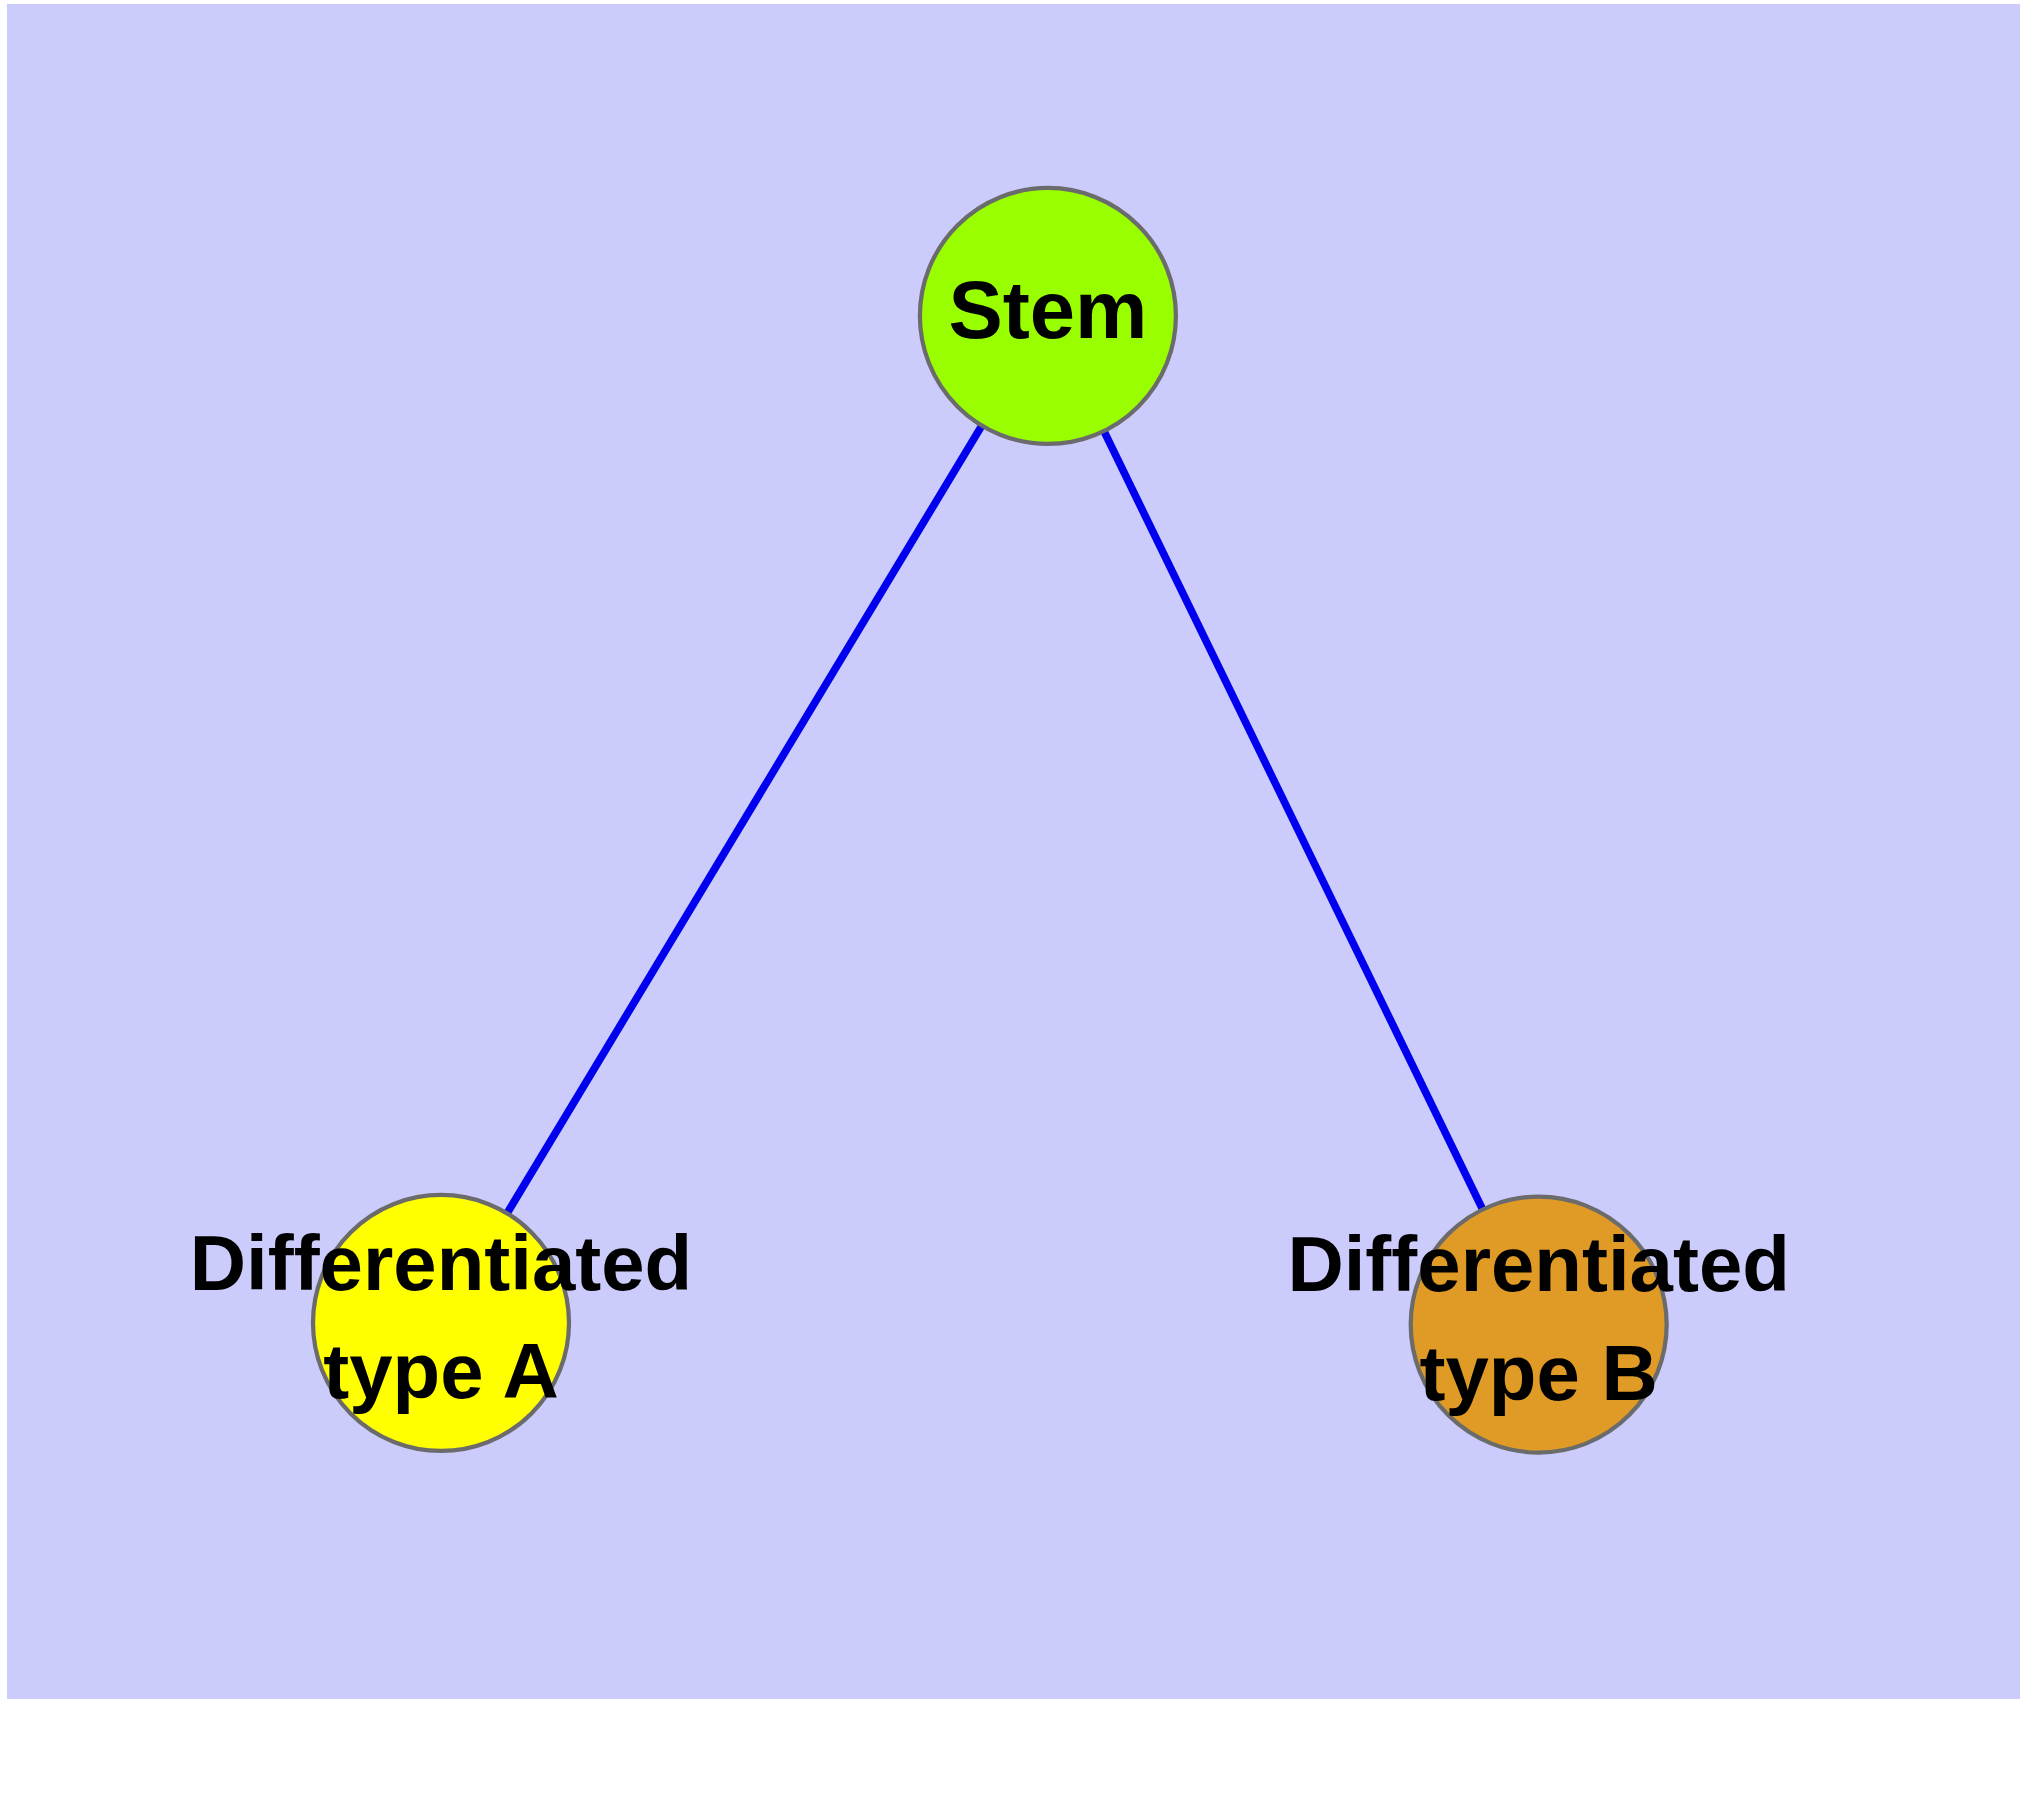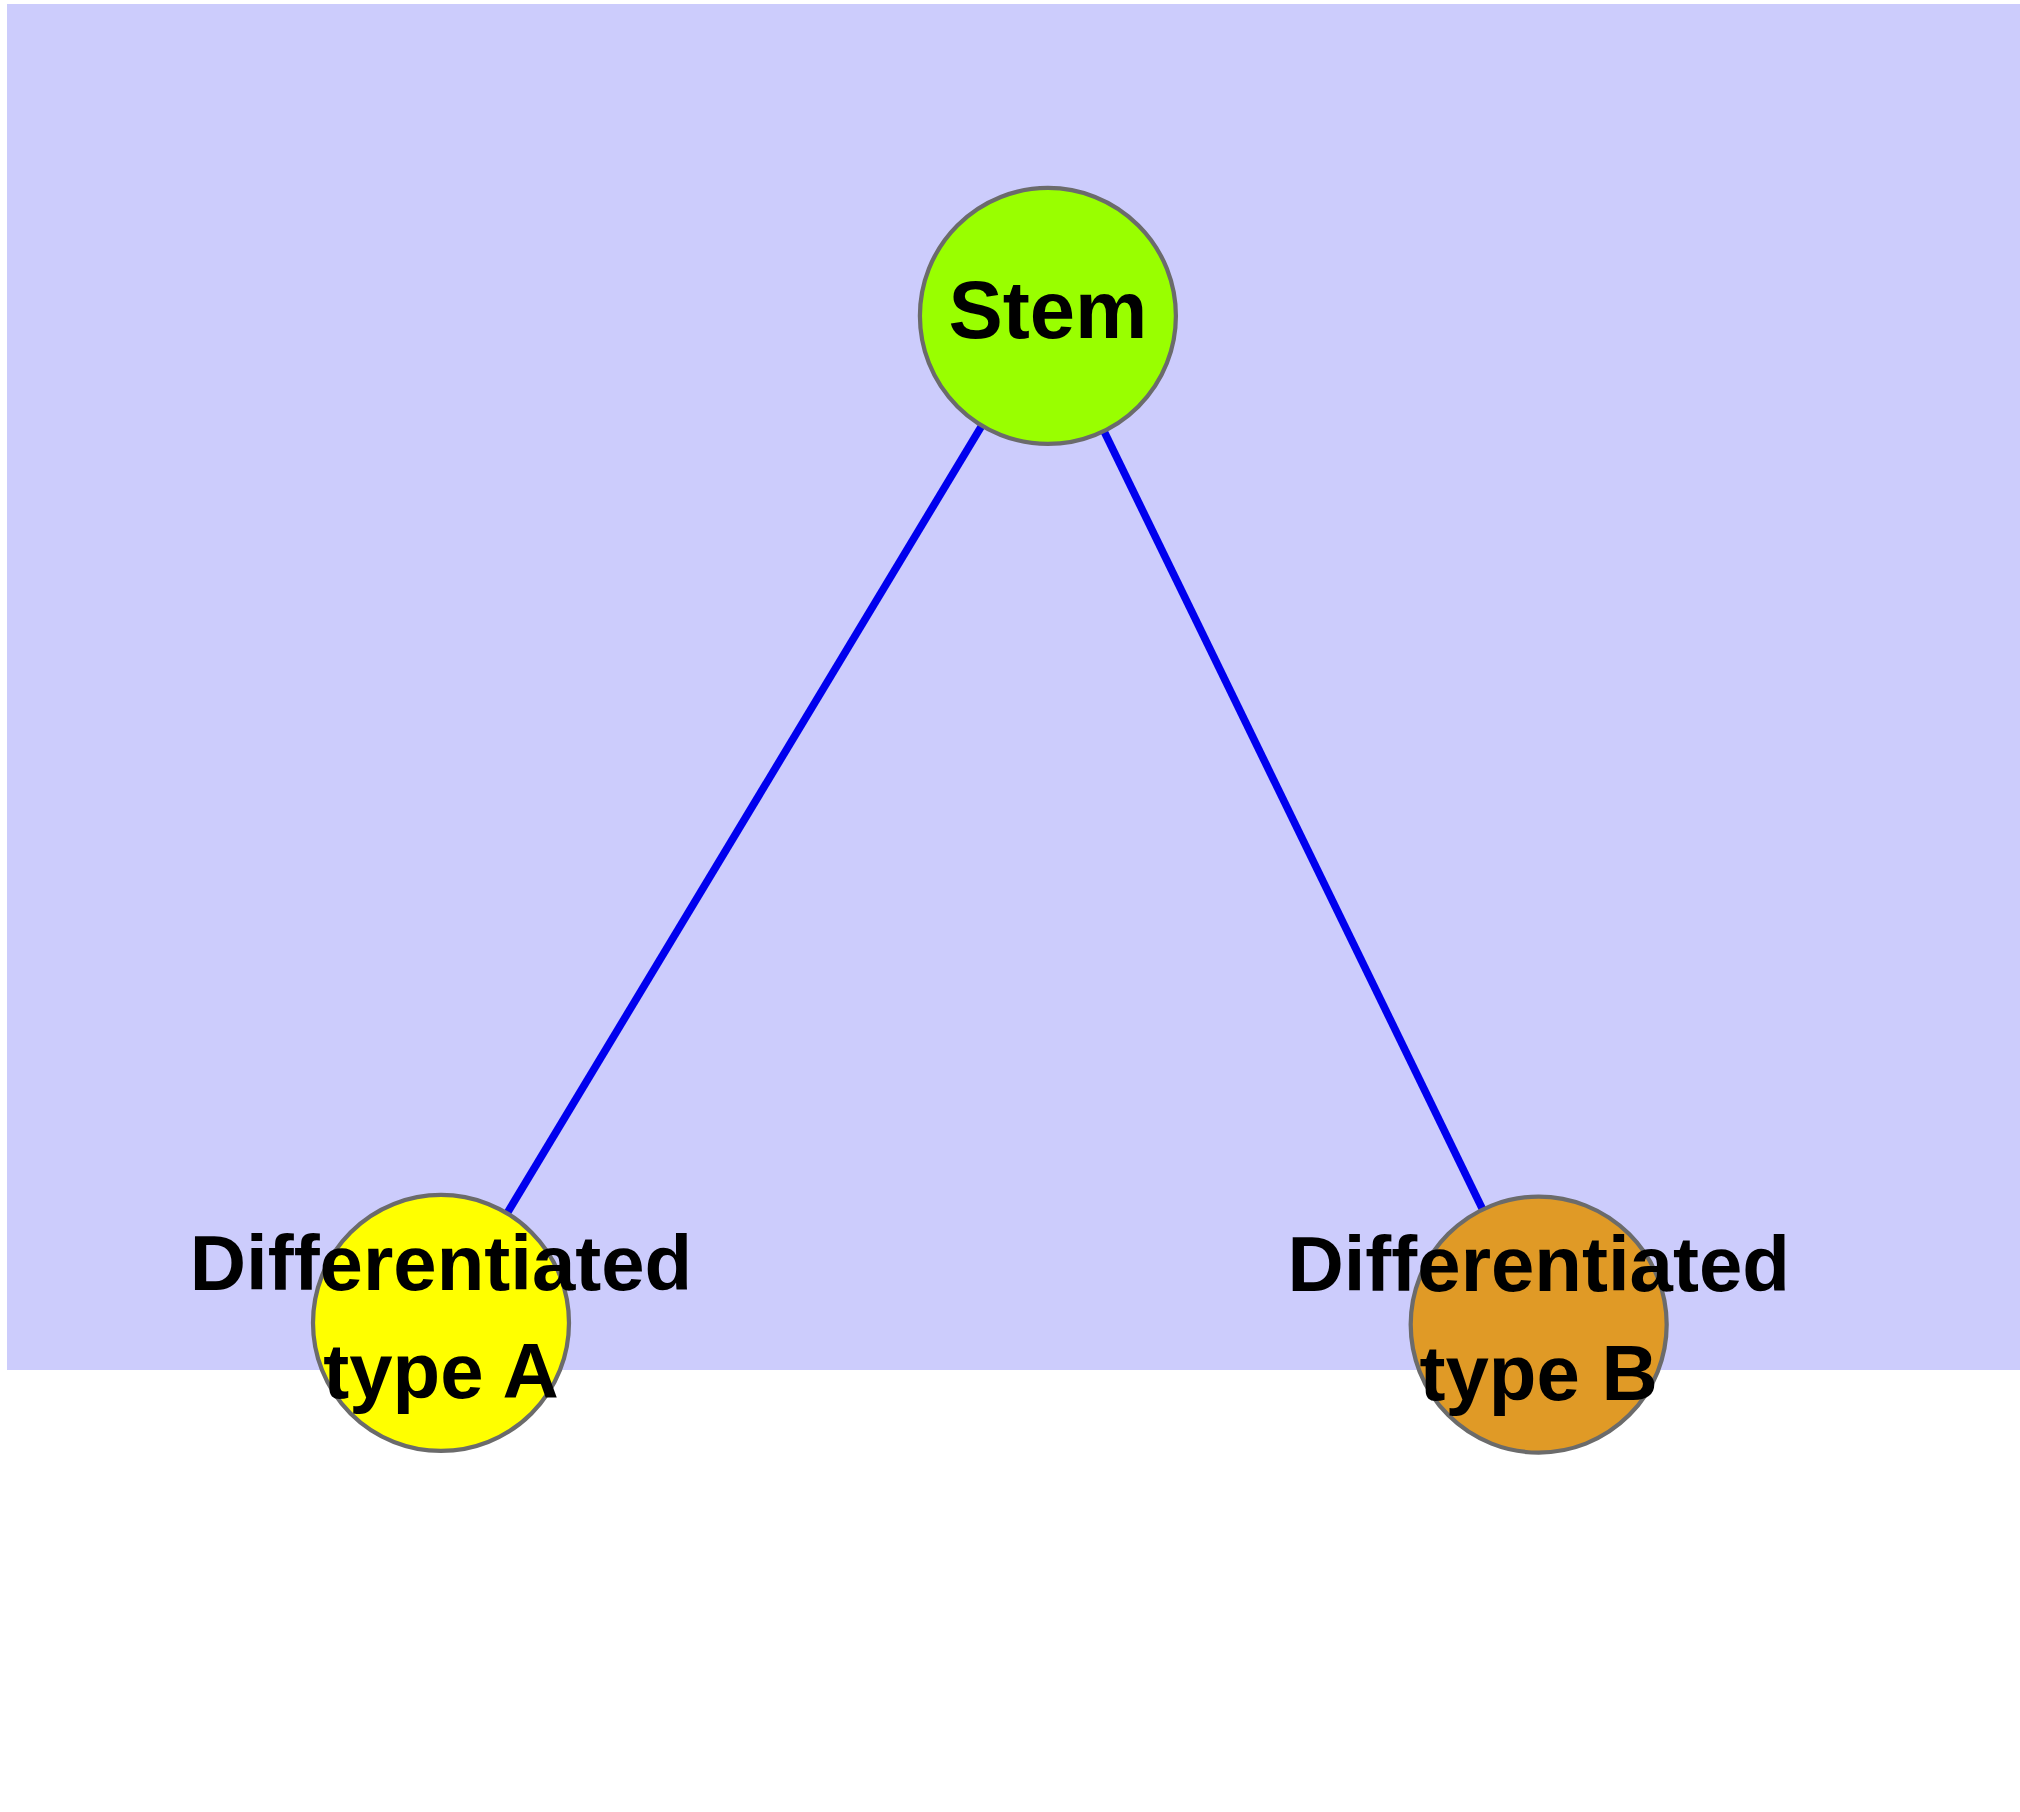--- a/index.html
+++ b/index.html
@@ -18,21 +18,21 @@
     left: 0;
     top: 0;
     width: 2021px;
     height: 1812px;
   }
   #plot-area {
     position: absolute;
     left: 6.8px;
     top: 4.2px;
     width: 2014px;
-    height: 1366px;
+    height: 1695px;
     background: #ccccfc;
   }
   #graph-svg {
     position: absolute;
     left: 0;
     top: 0;
     width: 2014px;
     height: 1808px;
     display: block;
   }

